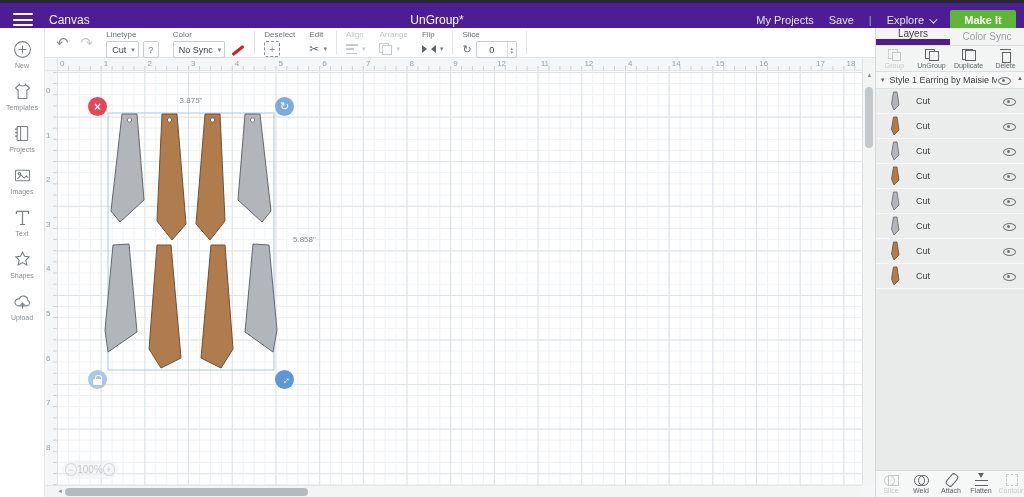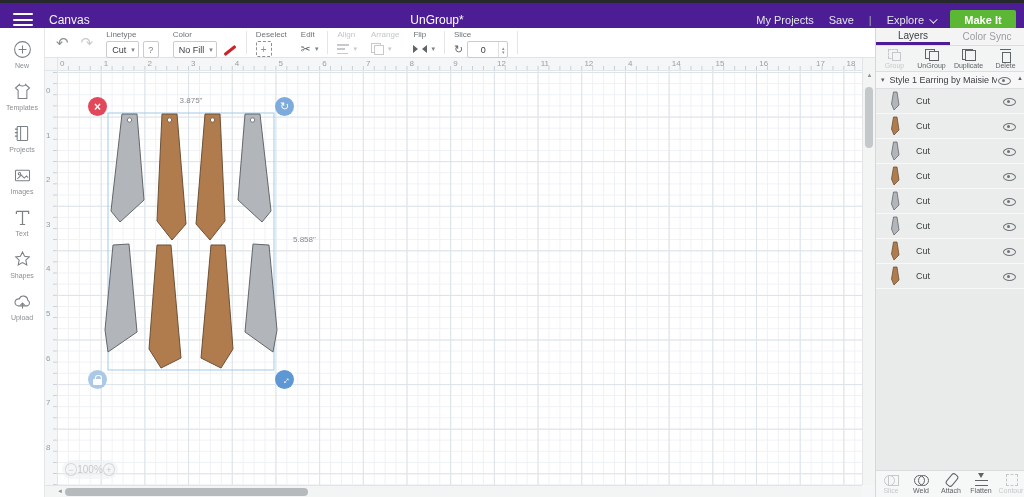--- a/index.html
+++ b/index.html
@@ -97,21 +97,21 @@
   .vscroll .arr{position:absolute;left:0;top:14px;width:13px;text-align:center;font-size:6px;color:#8a9094}
   .vscroll .thumb{position:absolute;left:2px;top:29px;width:8px;height:61px;background:#c4c8cb;border-radius:4px;cursor:pointer}
   .hscroll{position:absolute;left:0;right:13px;bottom:0;height:12px;background:#f3f4f4;border-top:1px solid #e2e4e5;z-index:6}
   .hscroll .arr{position:absolute;left:12px;top:2px;font-size:6px;color:#8a9094}
   .hscroll .thumb{position:absolute;left:20px;top:2px;width:243px;height:8px;background:#b7babd;border-radius:4px;cursor:pointer}
 
   
   .panel{position:absolute;left:875px;top:28px;width:149px;bottom:0;background:#e9eaea;border-left:1px solid #d5d7d8;overflow:hidden}
   .ptabs{display:flex;height:18px;background:#f4f4f4;border-bottom:1px solid #dcdedf}
   .ptab{flex:1;font-size:10px;display:flex;align-items:center;justify-content:center;color:#9a9ea1;cursor:pointer}
-  .ptab.active{color:#3c4043;border-bottom:3px solid #4c1d95}
+  .ptab.active{color:#3c4043;border-bottom:6px solid #4c1d95}
   .pactions{display:flex;height:26px;background:#f3f4f4;border-bottom:1px solid #dcdedf}
   .pact{flex:1;display:flex;flex-direction:column;align-items:center;justify-content:center;cursor:pointer;color:#5f6467}
   .pact.dis{color:#c6c9cb;cursor:default}
   .pact .plabel{font-size:7px;line-height:8px}
   .pi{position:relative;width:15px;height:13px;margin-bottom:1px}
   .group-icon::before{content:"";position:absolute;left:1px;top:1px;width:8px;height:8px;border:1px dashed currentColor}
   .group-icon::after{content:"";position:absolute;right:1px;bottom:0;width:7px;height:7px;border:1px solid currentColor;background:#f3f4f4}
   .ungroup-icon::before{content:"";position:absolute;left:1px;top:1px;width:8px;height:8px;border:1px solid currentColor}
   .ungroup-icon::after{content:"";position:absolute;right:0;bottom:0;width:8px;height:8px;border:1px solid currentColor;background:#f3f4f4}
   .duplicate-icon::before{content:"";position:absolute;left:1px;top:1px;width:9px;height:9px;border:1px solid currentColor}
@@ -180,21 +180,21 @@
             <span>Cut</span>
             <span class="car">▾</span>
           </div>
         <div class="helpbtn">?</div>
       </div>
     </div>
     <div class="tgrp">
       <span class="tlabel">Color</span>
       <div class="trow">
         <div class="selbox">
-            <span>No Fill</span>
+            <span>No Sync</span>
             <span class="car">▾</span>
           </div>
         <span class="pen"></span>
       </div>
     </div>
     <div class="tdivider"></div>
     <div class="tgrp">
       <span class="tlabel">Deselect</span>
       <div class="trow">
           <span class="dashplus">+</span>

